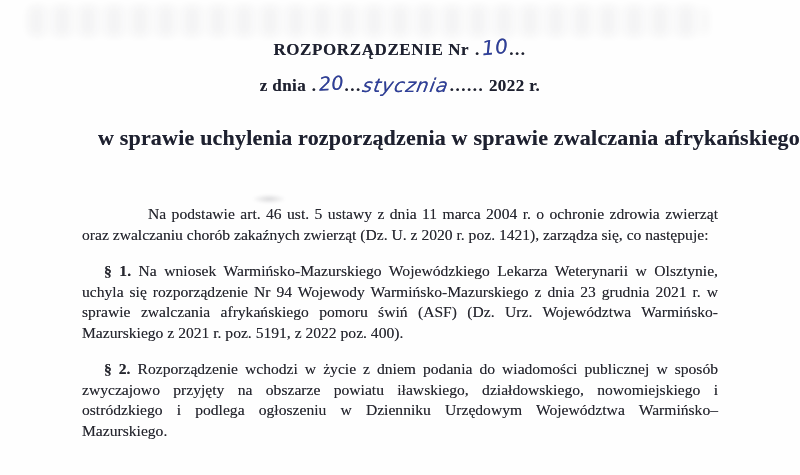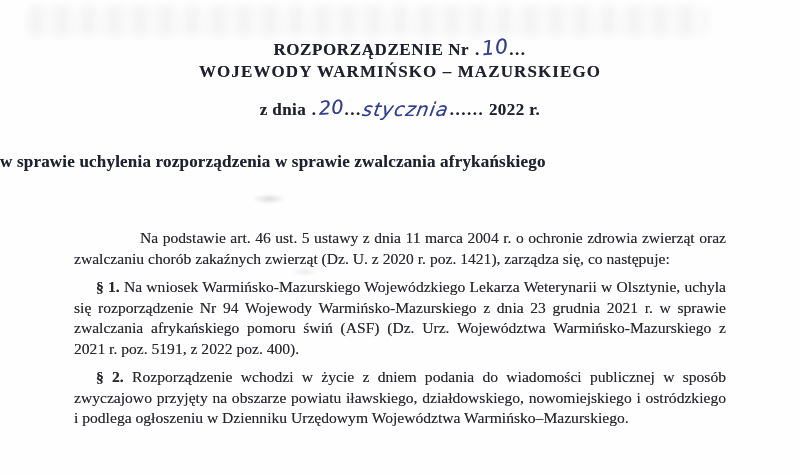--- a/index.html
+++ b/index.html
@@ -53,38 +53,38 @@
   .hw-nr   { font-size: 20px; transform: rotate(-5deg) translateY(-1px); margin: 0 1px; }
   .hw-day  { font-size: 19px; transform: rotate(-3deg) translateY(-1px); margin: 0 1px; }
   .hw-month{
     font-size: 19px; letter-spacing: 1px;
     transform: skewX(-10deg) translateY(1px);
     margin: 0 1px;
   }
 
   .subject {
     margin-top: 30px;
-    text-align: left;
+    text-align: right;
     font-weight: bold;
-    font-size: 17px;
+    font-size: 22px;
     line-height: 24px;
     color: #1e2130;
     letter-spacing: 0.2px;
   }
 
   .body-text {
     margin-top: 54px;
     padding-left: 66px;
     padding-right: 66px;
     font-size: 15.6px;
     line-height: 20.5px;
     text-align: justify;
     color: #26272f;
   }
-  .body-text p { margin: 8px; }
+  .body-text p { margin: 16px; }
   .p-intro { text-indent: 66px; }
   .p-par { margin-top: 6px !important; text-indent: 22px; }
   .par-label { font-weight: bold; }
   
   .page { text-shadow: 0 0 0.3px rgba(40,40,50,0.55); }
 </style>
 </head>
 <body>
 
 <div class="page">
@@ -92,23 +92,20 @@
   <div class="bleed"></div>
   <div class="smudge smudge-a"></div>
   <div class="smudge smudge-b"></div>
 
   <div class="header">
     <div class="hline h1">
       <span class="sp">ROZPORZĄDZENIE Nr</span>
       <span class="dots sp"> .</span>
       <span class="hw hw-nr">10</span>
       <span class="dots sp">...</span>
-    </div>
-    <div class="hline h2">
-      <span>WOJEWODY WARMIŃSKO – MAZURSKIEGO</span>
     </div>
     <div class="hline h3">
       <span class="sp">z dnia</span>
       <span class="dots sp"> .</span>
       <span class="hw hw-day">20</span>
       <span class="dots sp">...</span>
       <span class="hw hw-month">stycznia</span>
       <span class="dots sp">......</span>
       <span class="sp"> 2022 r.</span>
     </div>

